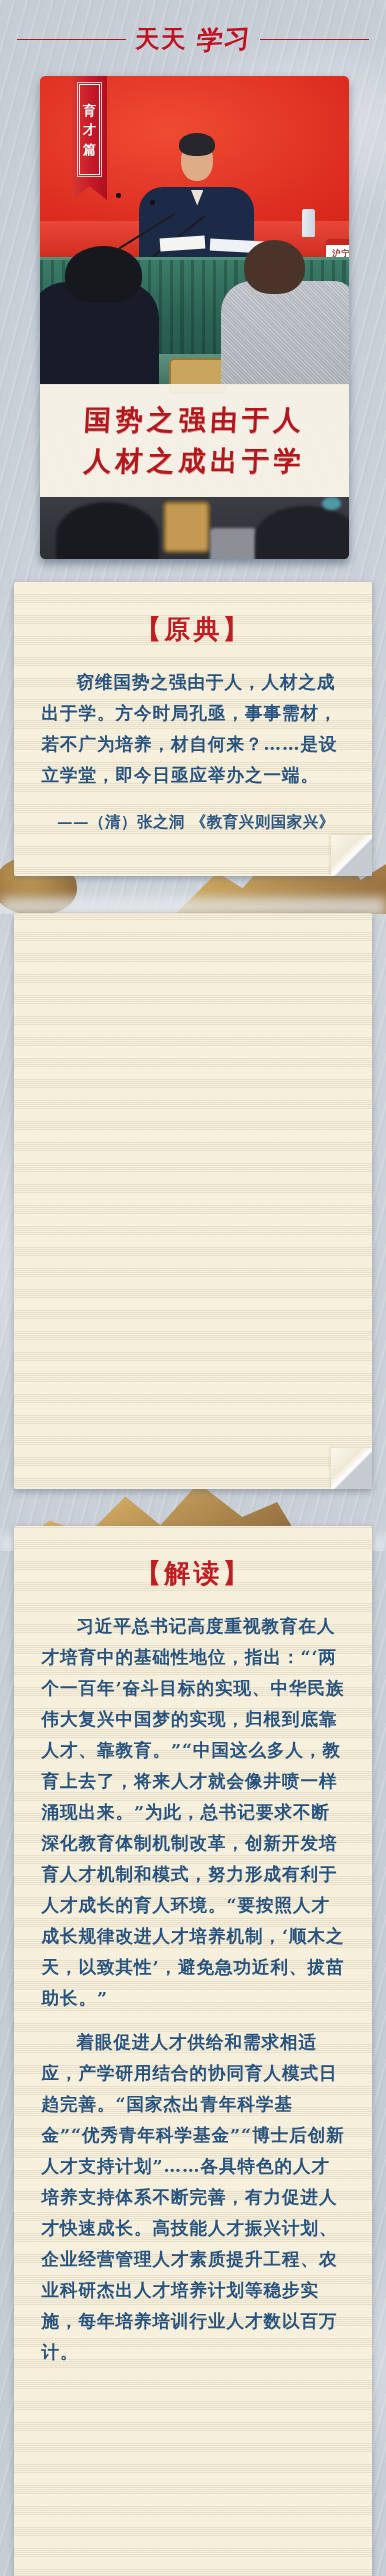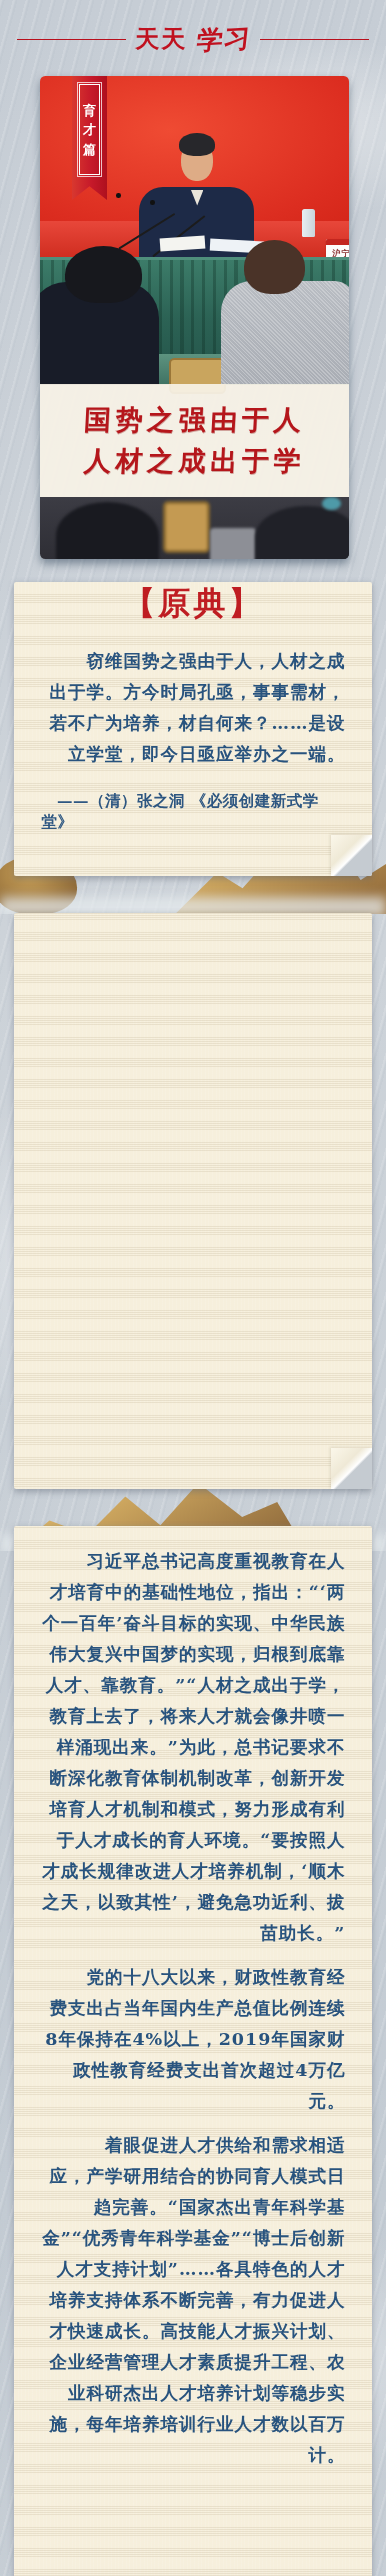--- a/index.html
+++ b/index.html
@@ -97,23 +97,23 @@
     border:1px solid #fff; outline:0.5px solid rgba(255,255,255,.75); outline-offset:1.5px;
     display:flex; flex-direction:column; align-items:center; justify-content:center; gap:6.7px;}
   .ribbon-box span{ color:#fff; font-size:13px; font-weight:700; line-height:1;}
   
   .card{ position:absolute; left:14.4px; width:358px; border-radius:2.1px; z-index:2;
     background:
       repeating-linear-gradient(0deg, rgba(201,188,160,.30) 0 0.5px, transparent 0.5px 2.1px),
       repeating-linear-gradient(90deg, rgba(255,255,255,.10) 0 1px, transparent 1px 3.6px),
       #f6efdc;
     box-shadow:0 2.6px 6.2px rgba(90,100,115,.45); }
-  .card .sec-heading{ text-align:center; color:#bf1d22;
-    font-size:32px; font-weight:900; letter-spacing:3.1px; }
-  .card .sec-body{ padding:19.6px 27px 0 27px;text-align:right; }
+  .card .sec-heading{ text-align:center; padding-top:30px; color:#bf1d22;
+    font-size:26px; font-weight:900; letter-spacing:3.1px; }
+  .card .sec-body{ padding:19.6px 27px 0 27px; }
   .card .sec-body p{ color:#28537e; font-size:17.5px; line-height:31px; letter-spacing:1px;
     text-indent:2em; margin-bottom:13.4px; font-weight:600; }
   .card .attribution{ padding:8.2px 27px 0 27px; color:#2d5681; font-size:15.5px;
     font-weight:700; letter-spacing:0.5px; text-indent:1em; }
   .curl{ position:absolute; right:0; bottom:0; width:41px; height:41px;
     background:linear-gradient(315deg,#c5cbd1 0%,#c5cbd1 44%,#ffffff 48%,#efe9d6 62%,#fbf7ea 100%);
     border-bottom-right-radius:2.1px; box-shadow:-1px -1px 3.1px rgba(120,110,80,.18);}
   #card-yuandian{ top:582px; height:294px; }
   #card-shiyi{ top:913px; height:576px; }
   #card-jiedu{ top:1526px; height:1411px; }
@@ -215,32 +215,32 @@
   <div class="gapart" id="gap2">
     <div class="g2-peaks"></div>
     <div class="g-mist"></div>
   </div>
 
   <section class="card" id="card-yuandian">
     <h2 class="sec-heading">【原典】</h2>
     <div class="sec-body">
       <p>窃维国势之强由于人，人材之成出于学。方今时局孔亟，事事需材，若不广为培养，材自何来？……是设立学堂，即今日亟应举办之一端。</p>
     </div>
-    <div class="attribution">——（清）张之洞 《必须创建新式学堂》</div>
+    <div class="attribution">——（清）张之洞 《教育兴则国家兴》</div>
     <div class="curl"></div>
   </section>
 
   <section class="card" id="card-shiyi">
     <div class="curl"></div>
   </section>
 
   <section class="card" id="card-jiedu">
+    <h2 class="sec-heading">【解读】</h2>
     <div class="sec-body">
-      <p>习近平总书记高度重视教育在人才培育中的基础性地位，指出：“‘两个一百年’奋斗目标的实现、中华民族伟大复兴中国梦的实现，归根到底靠人才、靠教育。”“人材之成出于学，教育上去了，将来人才就会像井喷一样涌现出来。”为此，总书记要求不断深化教育体制机制改革，创新开发培育人才机制和模式，努力形成有利于人才成长的育人环境。“要按照人才成长规律改进人才培养机制，‘顺木之天，以致其性’，避免急功近利、拔苗助长。”</p>
-      <p>党的十八大以来，财政性教育经费支出占当年国内生产总值比例连续8年保持在4%以上，2019年国家财政性教育经费支出首次超过4万亿元。</p>
+      <p>习近平总书记高度重视教育在人才培育中的基础性地位，指出：“‘两个一百年’奋斗目标的实现、中华民族伟大复兴中国梦的实现，归根到底靠人才、靠教育。”“中国这么多人，教育上去了，将来人才就会像井喷一样涌现出来。”为此，总书记要求不断深化教育体制机制改革，创新开发培育人才机制和模式，努力形成有利于人才成长的育人环境。“要按照人才成长规律改进人才培养机制，‘顺木之天，以致其性’，避免急功近利、拔苗助长。”</p>
       <p>着眼促进人才供给和需求相适应，产学研用结合的协同育人模式日趋完善。“国家杰出青年科学基金”“优秀青年科学基金”“博士后创新人才支持计划”……各具特色的人才培养支持体系不断完善，有力促进人才快速成长。高技能人才振兴计划、企业经营管理人才素质提升工程、农业科研杰出人才培养计划等稳步实施，每年培养培训行业人才数以百万计。</p>
 
     </div>
 
   </section>
 
 </div>
 
 
 </body></html>

